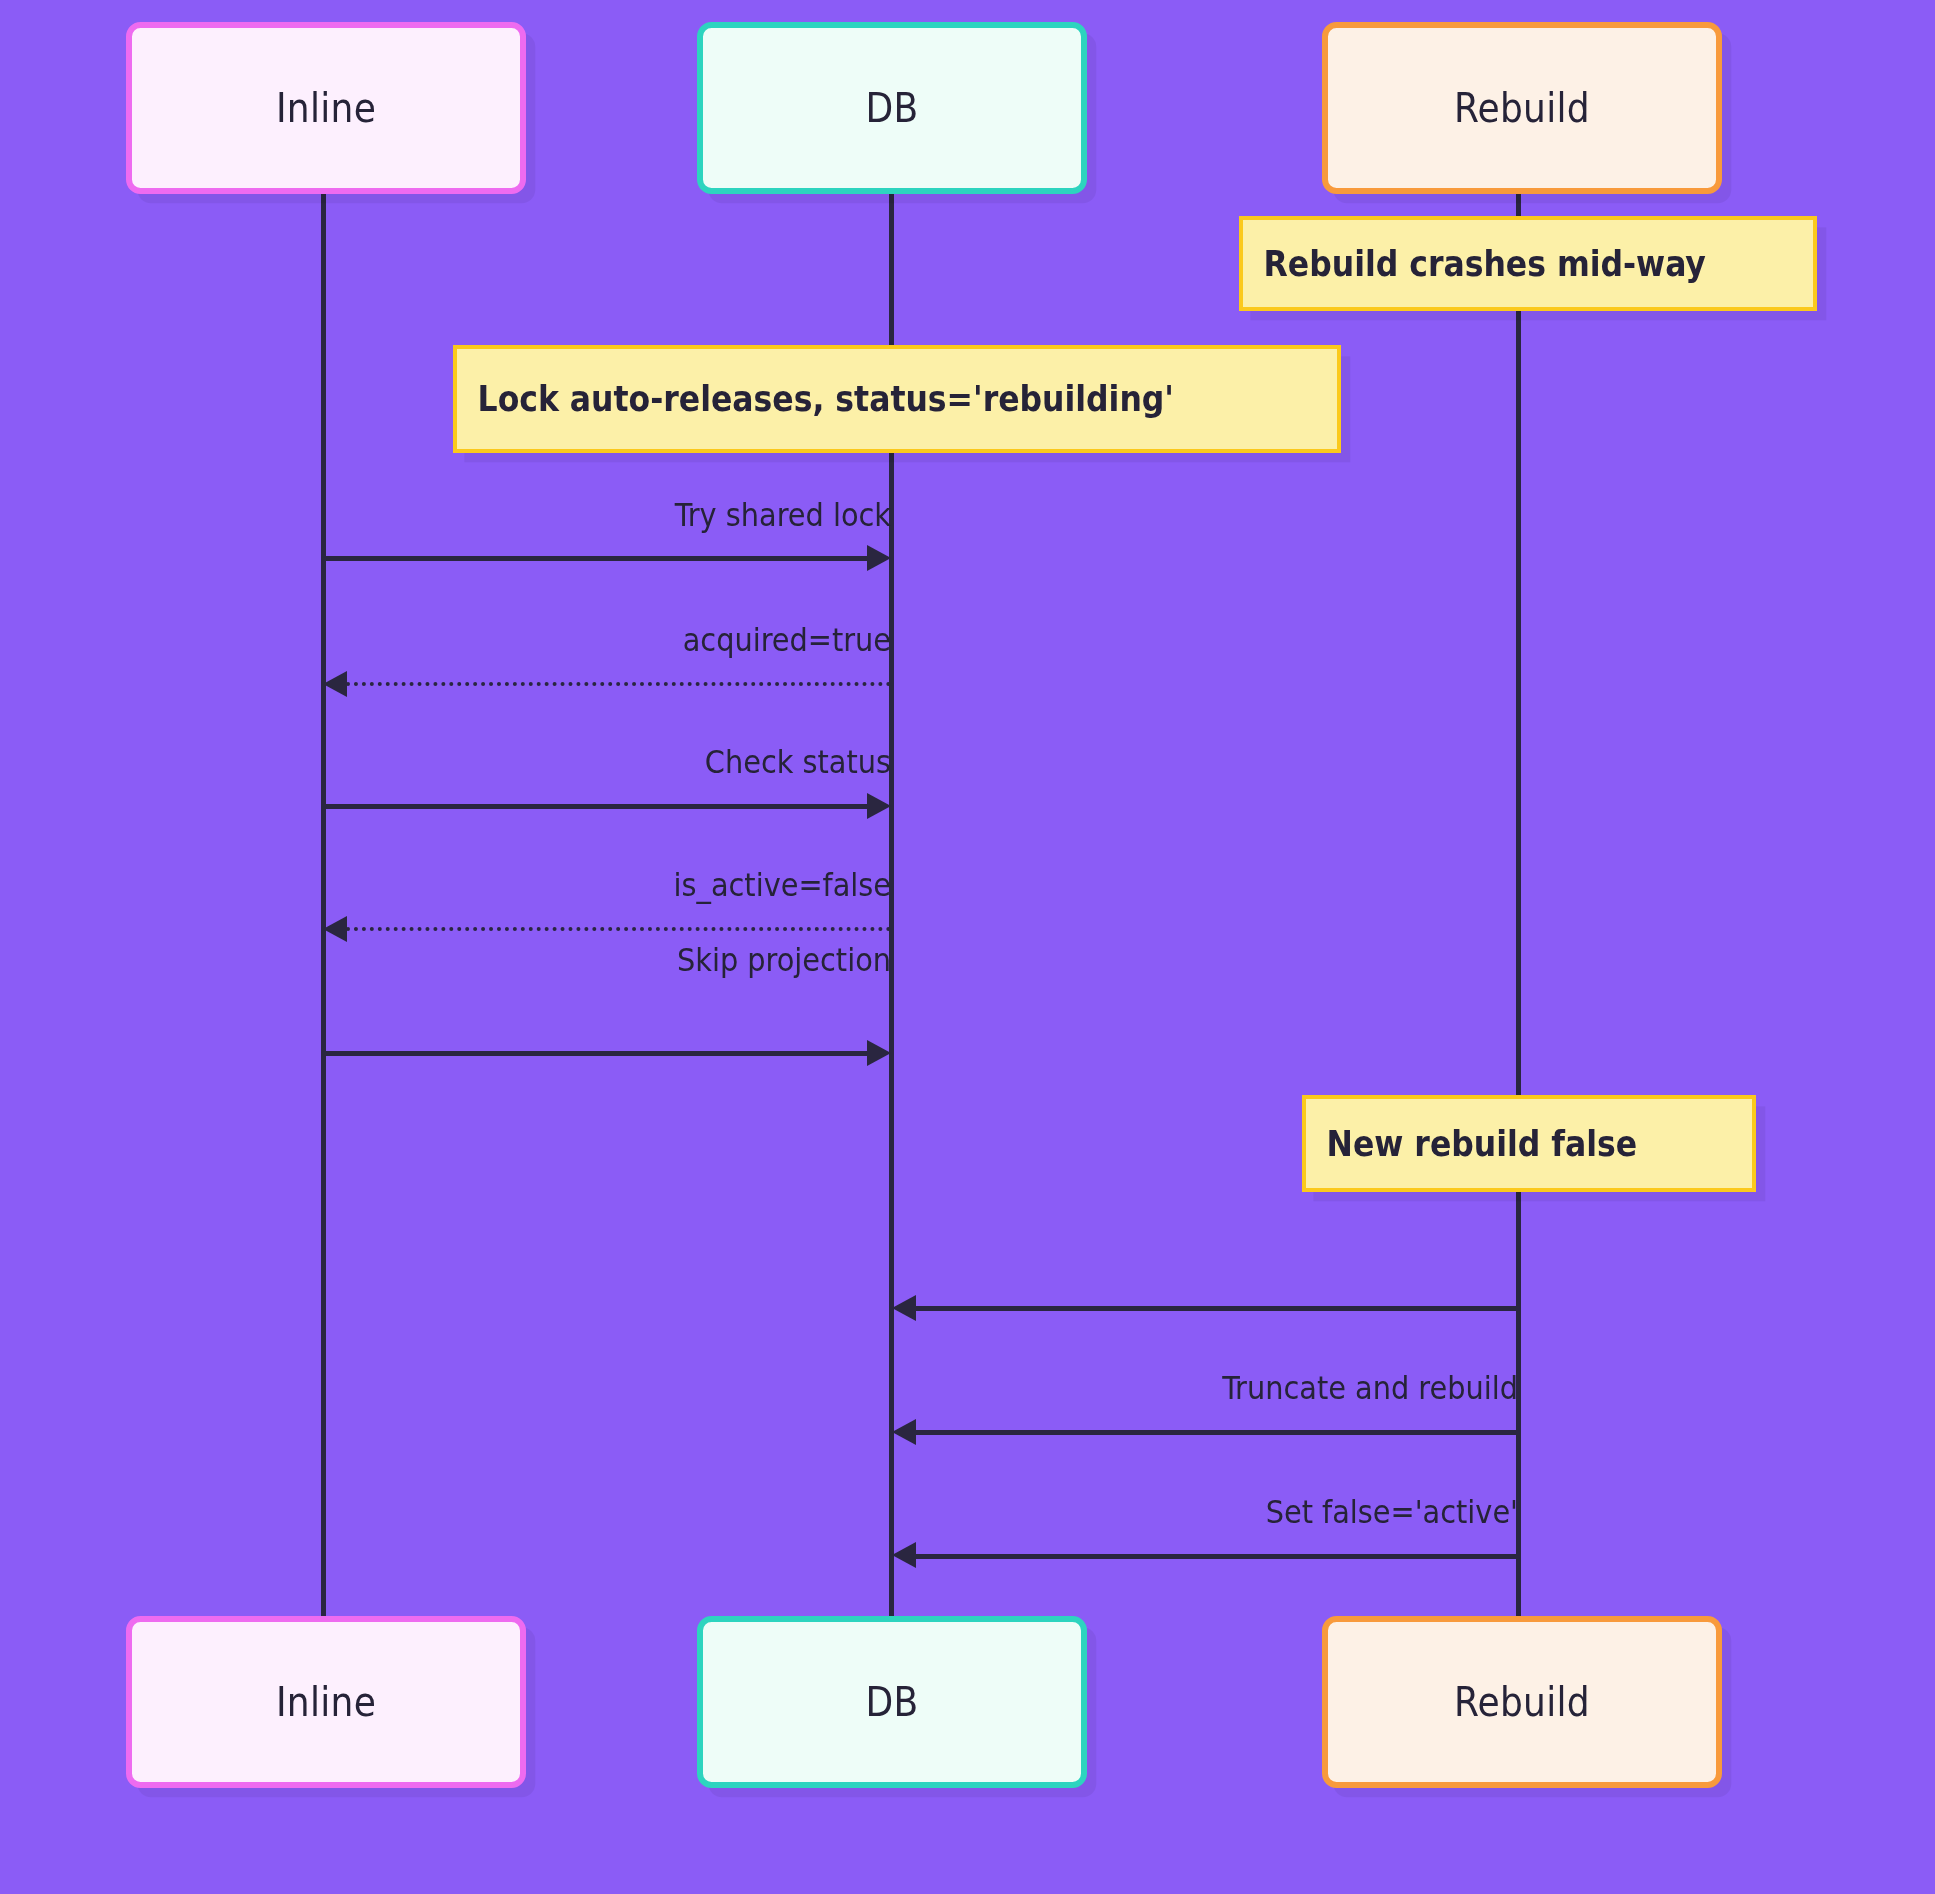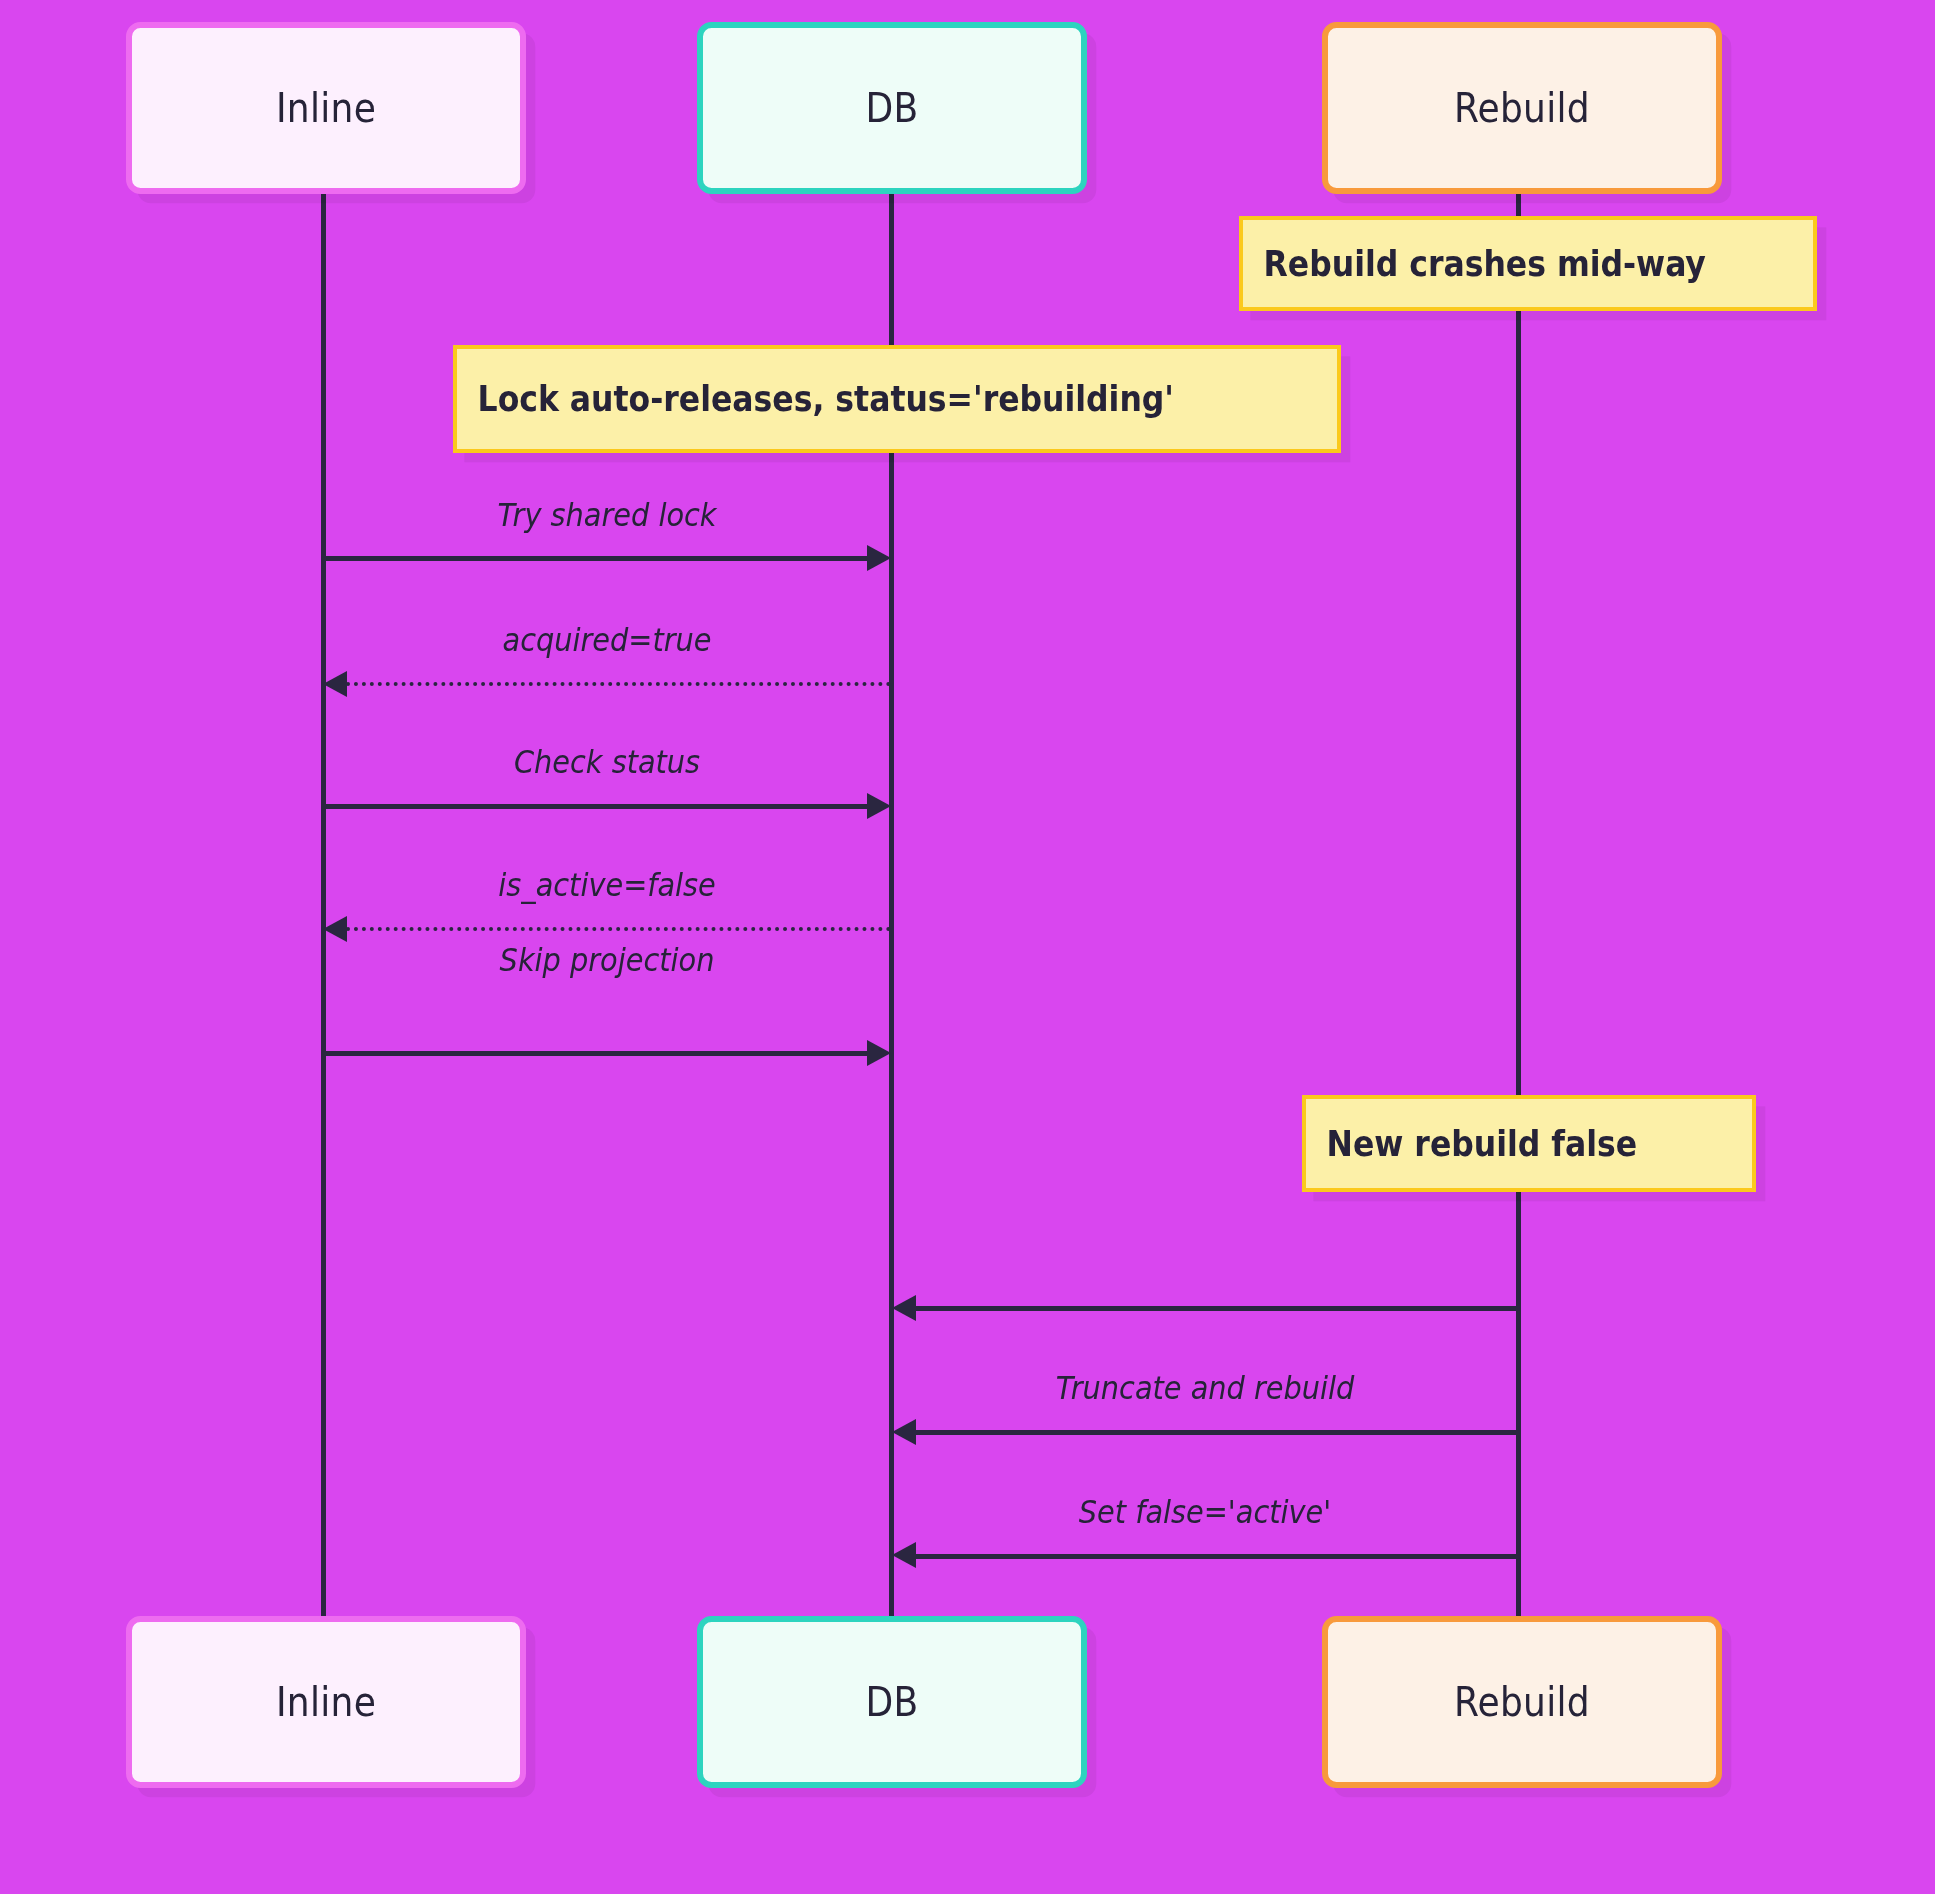--- a/index.html
+++ b/index.html
@@ -1,17 +1,17 @@
 <!DOCTYPE html>
 <html style="font-size:8.3px"><head>
 <meta charset="utf-8">
 <style>
   html,body{margin:0;padding:0;background:#ffffff;}
   body{width:1936px;height:1895px;font-family:"DejaVu Sans Condensed","Liberation Sans",sans-serif;}
-  #stage{position:relative;width:1936px;height:1895px;overflow:hidden;background:#d946ef;}
+  #stage{position:relative;width:1936px;height:1895px;overflow:hidden;background:#8b5cf6;}
 
   .actor-box{
     position:absolute;
     box-sizing:border-box;
     border-radius:14.5px;
     border-width:6.7px;
     border-style:solid;
     display:flex;align-items:center;justify-content:center;
     box-shadow:10.3px 10.3px 0 -1px rgba(0,0,0,0.055);
     z-index:5;
@@ -64,24 +64,23 @@
     border-bottom:13.4px solid transparent;
     z-index:4;
   }
   .arrowhead.right{ border-left:24px solid #2A2640; }
   .arrowhead.left{ border-right:24px solid #2A2640; }
   .msg-label{
     position:absolute;
     font-size:32px;
     color:#262338;
     white-space:nowrap;
-    text-align:center;
+    text-align:right;
     font-family:"DejaVu Sans Condensed","Liberation Sans",sans-serif;
     z-index:4;
-    font-style:italic;
   }
 </style>
 </head>
 <body>
 
 <div id="stage">
 
   <div class="lifeline" style="left:321px; top:194px; height:1423px;"></div>
   <div class="lifeline" style="left:889px; top:194px; height:1423px;"></div>
   <div class="lifeline" style="left:1516px; top:194px; height:1423px;"></div>

